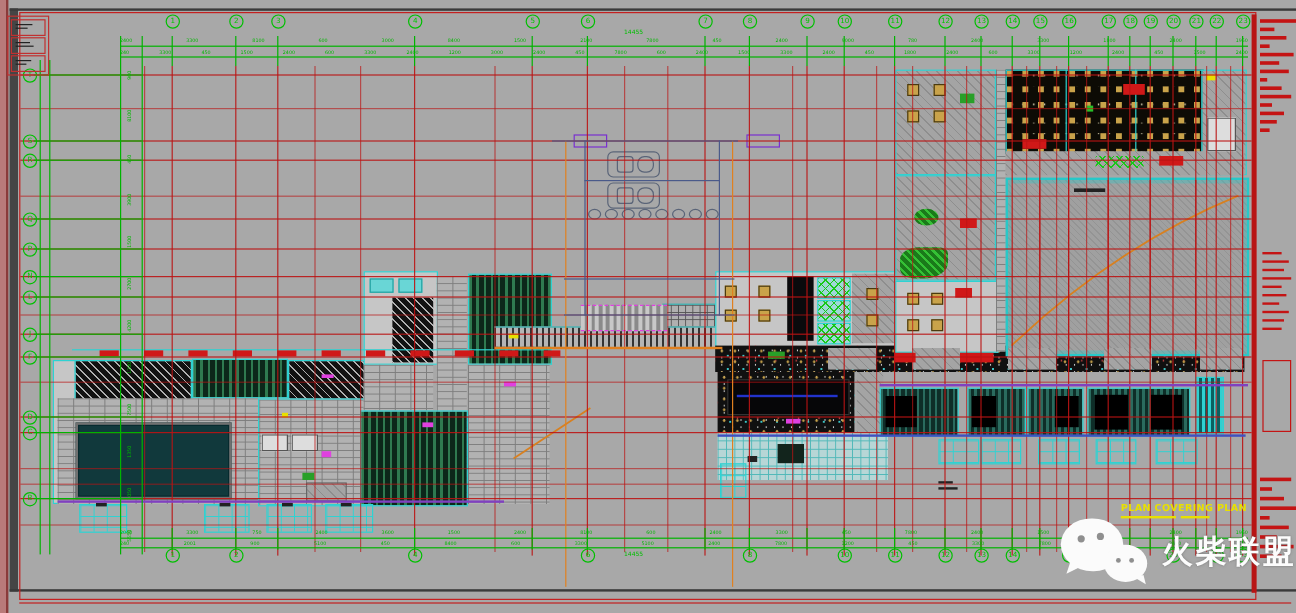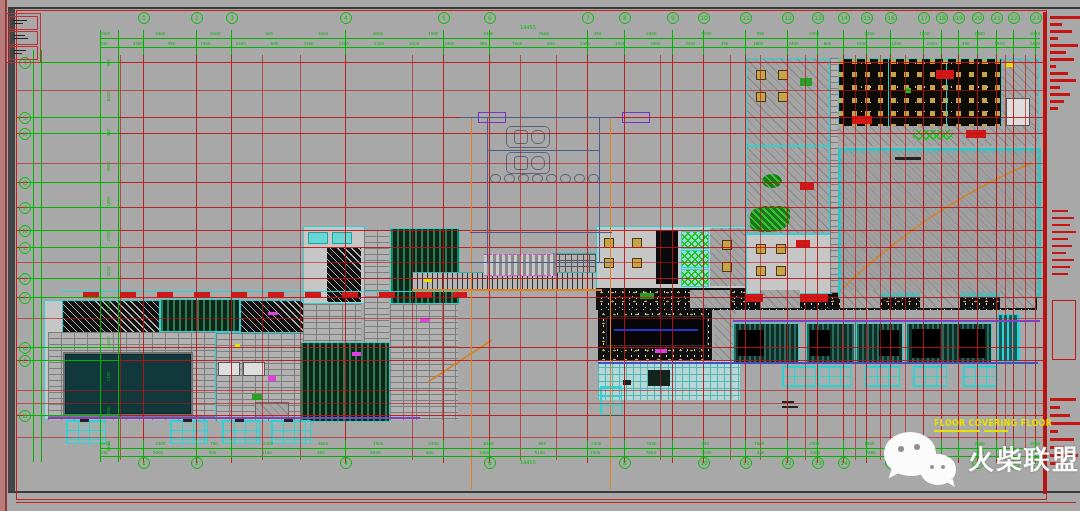--- a/index.html
+++ b/index.html
@@ -366,21 +366,21 @@
   <div class="abs b25 xlat" style="left:913px;top:130px;width:40px;height:10px;"></div>
   <div class="abs b25 redfill" style="left:966px;top:130px;width:20px;height:8px;"></div>
 
   <div class="abs b20 hatch2" style="left:838px;top:148px;width:199px;height:145px;border:2px solid #28c8c8;box-shadow:inset 0 0 0 3px rgba(40,200,200,.35);"></div>
   <div class="abs b25" style="left:895px;top:157px;width:26px;height:3px;background:#222;"></div>
   <svg class="abs" style="left:0;top:0;z-index:26;" width="1080" height="511">
     <path d="M 843 288 Q 930 205 1032 163" stroke="#d88020" stroke-width="1.5" fill="none"></path>
     <line x1="428" y1="382" x2="492" y2="340" stroke="#d88020" stroke-width="1.5"></line>
   </svg>
 
-  <div class="abs" style="left:934px;top:419px;color:#e8e000;font-size:8px;font-weight:bold;letter-spacing:.3px;z-index:41;">FLOOR COVERING FLOOR</div>
+  <div class="abs" style="left:934px;top:419px;color:#e8e000;font-size:8px;font-weight:bold;letter-spacing:.3px;z-index:41;">PLAN COVERING PLAN</div>
   <div class="abs" style="left:934px;top:430px;width:46px;height:2px;background:#e8e000;z-index:41;"></div>
   <div class="abs" style="left:984px;top:430px;width:24px;height:2px;background:#e8e000;z-index:41;"></div>
 
   <div class="abs" style="left:880px;top:430px;width:200px;height:60px;z-index:60;">
     <div class="abs" style="left:0;top:0;width:72px;height:56px;">
       <div class="abs" style="left:4px;top:2px;width:52px;height:44px;background:#fbfbfb;border-radius:50% 50% 48% 52%;"></div>
       <div class="abs" style="left:10px;top:40px;width:0;height:0;border-left:10px solid #fbfbfb;border-bottom:10px solid transparent;transform:rotate(18deg);"></div>
       <div class="abs" style="left:18px;top:16px;width:6px;height:6px;background:#8f8f8f;border-radius:50%;"></div>
       <div class="abs" style="left:34px;top:14px;width:6px;height:6px;background:#8f8f8f;border-radius:50%;"></div>
       <div class="abs" style="left:40px;top:24px;width:36px;height:31px;background:#fbfbfb;border-radius:50%;"></div>

